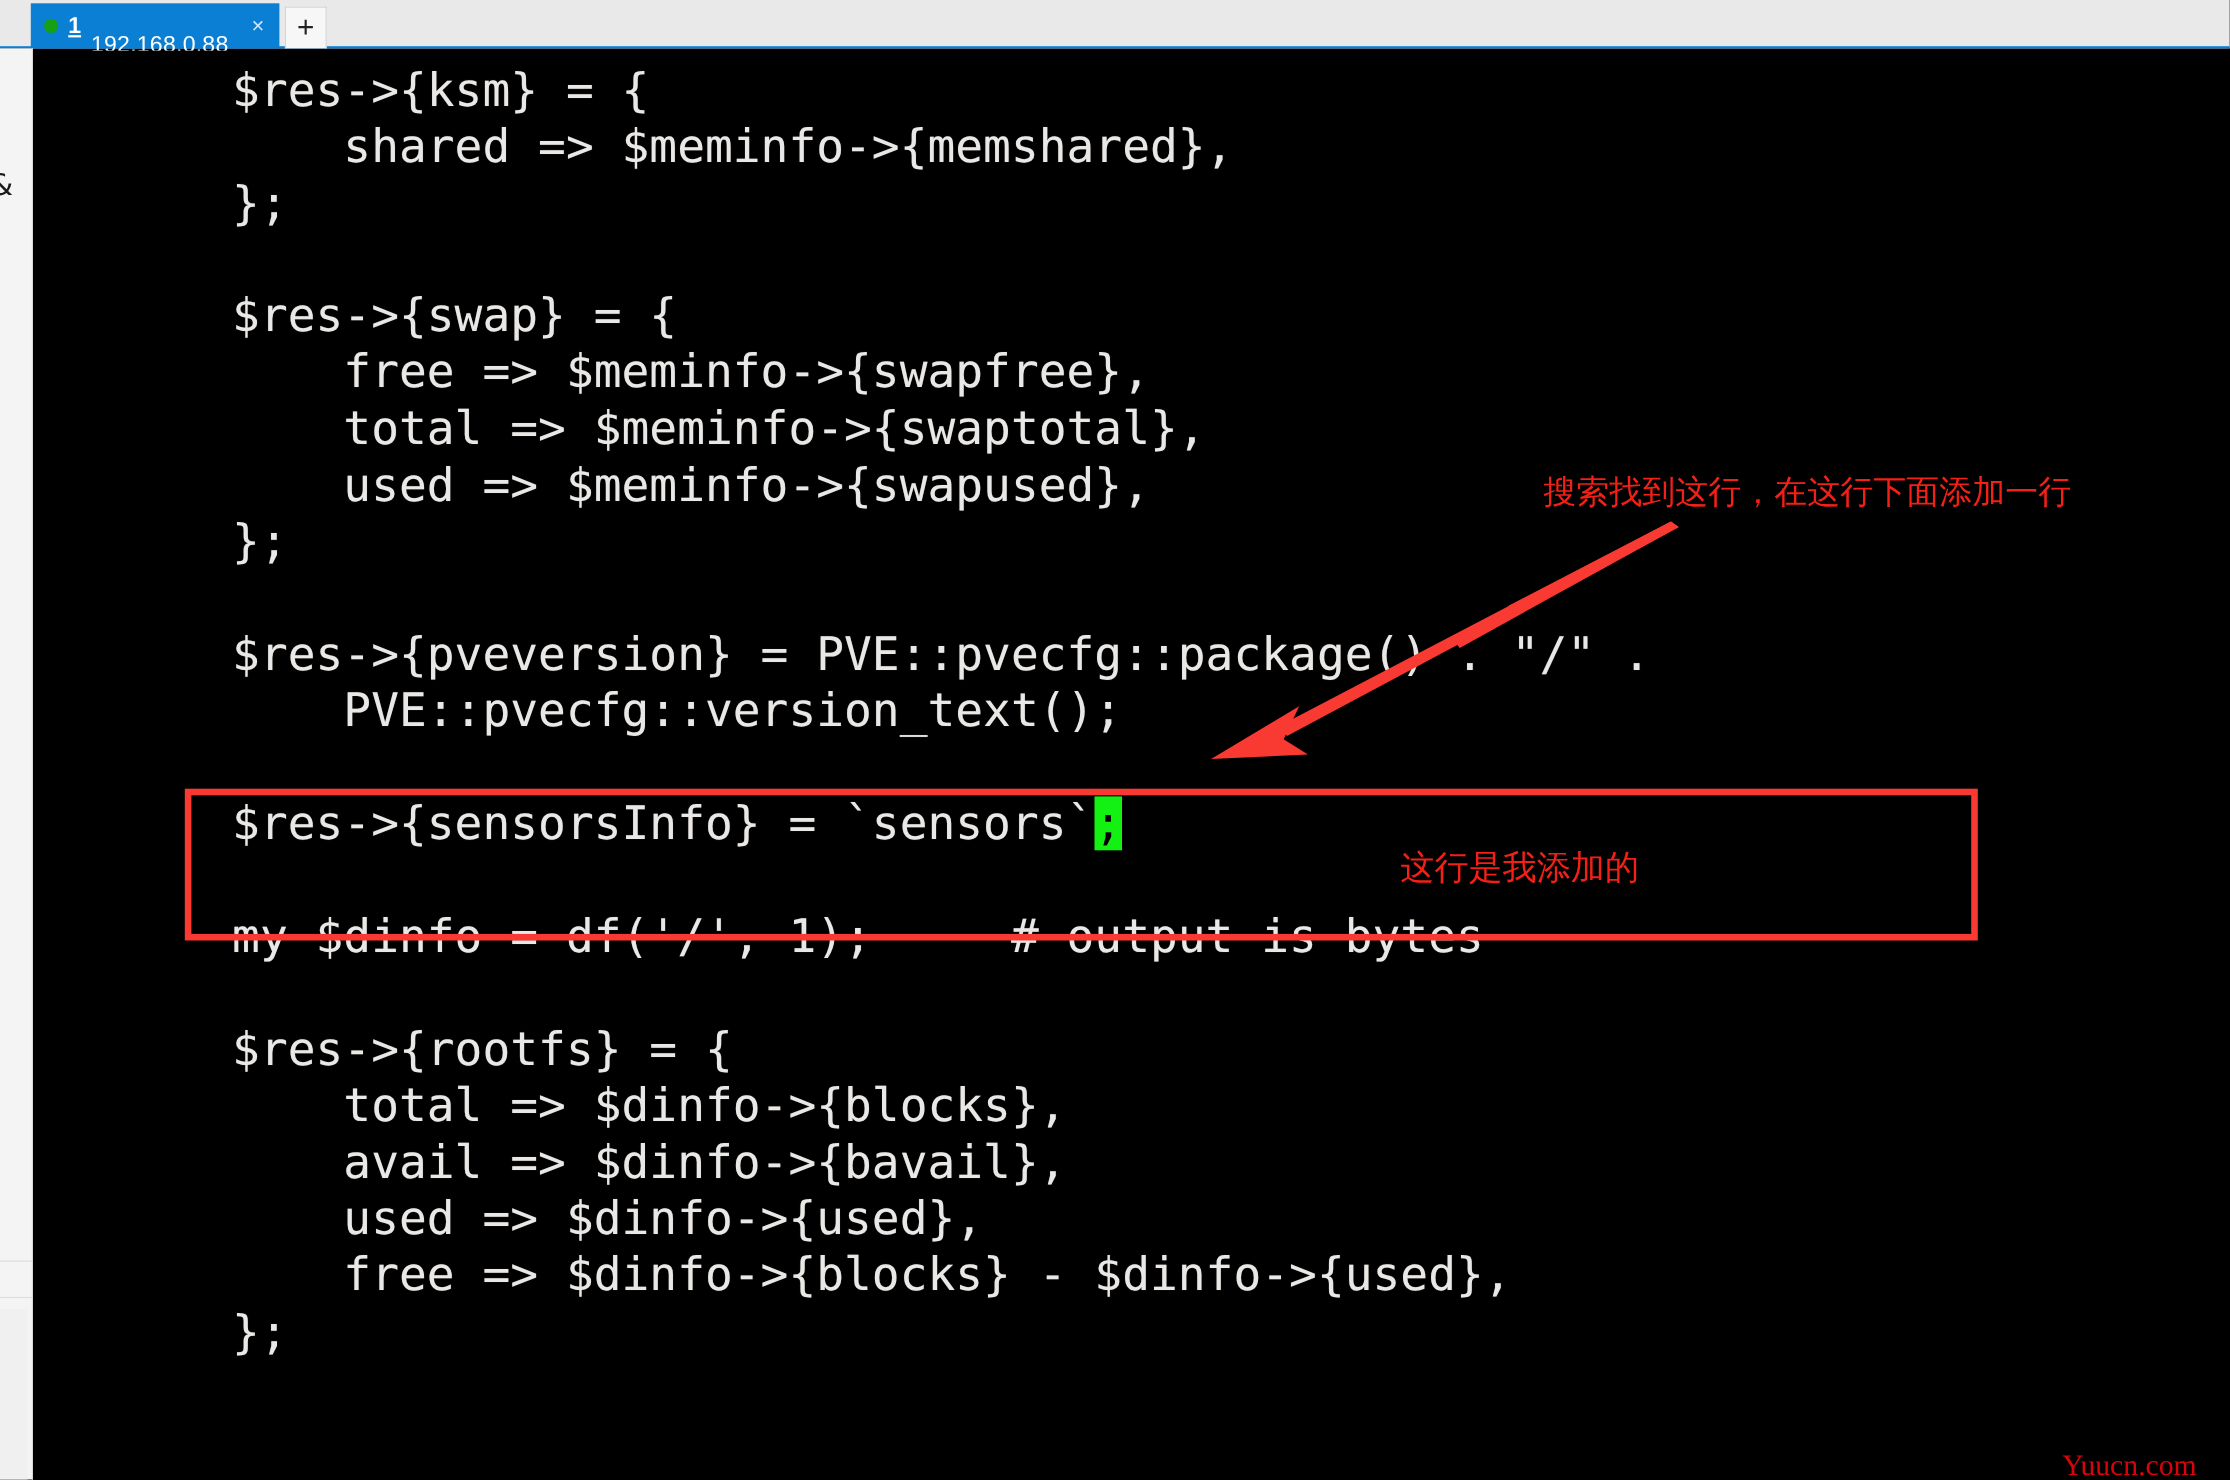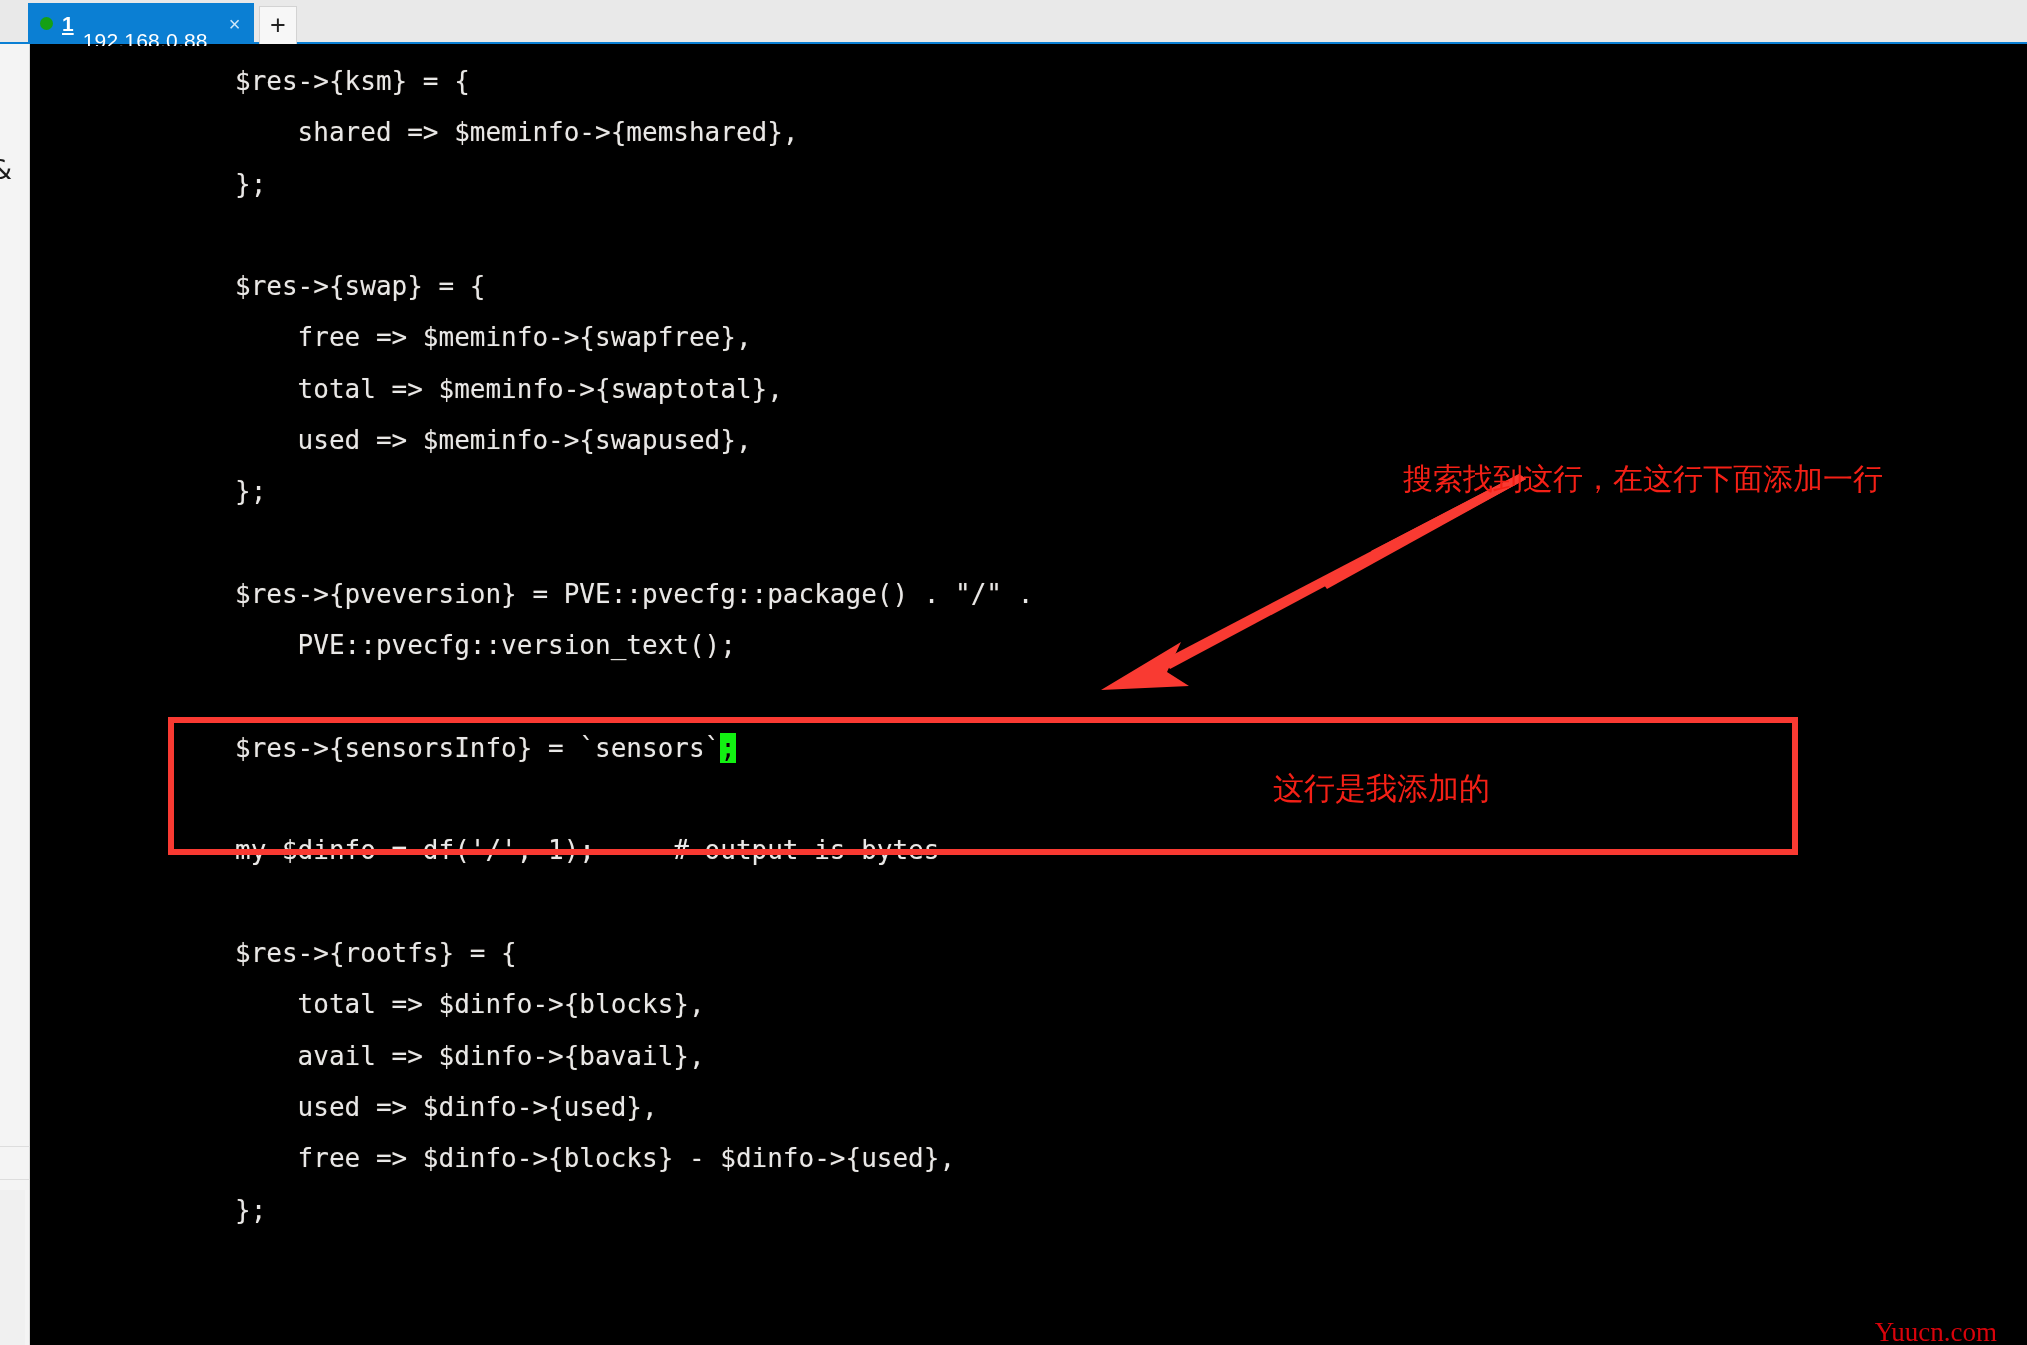--- a/index.html
+++ b/index.html
@@ -102,25 +102,25 @@
 
   
   #terminal {
     position: absolute; left: 31px; top: 46px;
     width: 1996px; height: 1299px;
     background: #000000;
     overflow: hidden;
   }
   #codeblock {
     position: absolute;
-    left: 204px; top: 10px;
+    left: 180px; top: 10px;
     margin: 0;
     color: #e8e8e8;
     font-family: "DejaVu Sans Mono", monospace;
-    font-size: 26px;
+    font-size: 42px;
     line-height: 51.3px;
     letter-spacing: 0px;
     white-space: pre;
     text-shadow: 0 0 1px rgba(255,210,160,.35);
   }
   .cursor-cell {
     background: #12f112;
     color: #000000;
   }
 
@@ -133,21 +133,21 @@
     pointer-events: none;
   }
   .anno-text {
     position: absolute;
     color: #f42016;
     font-family: "DejaVu Sans", sans-serif;
     font-size: 30px;
     white-space: nowrap;
     font-weight: 400;
   }
-  #anno-top { left: 1372px; top: 381px; margin-top: 32px; }
+  #anno-top { left: 1372px; top: 381px; }
   #anno-box-label { left: 1217px; top: 722px; font-size: 31px; margin-left: 25px; }
 
   #arrow-svg {
     position: absolute; left: 1040px; top: 400px;
     width: 520px; height: 270px;
     pointer-events: none;
   }
 
   
   #wm-yuucn {

